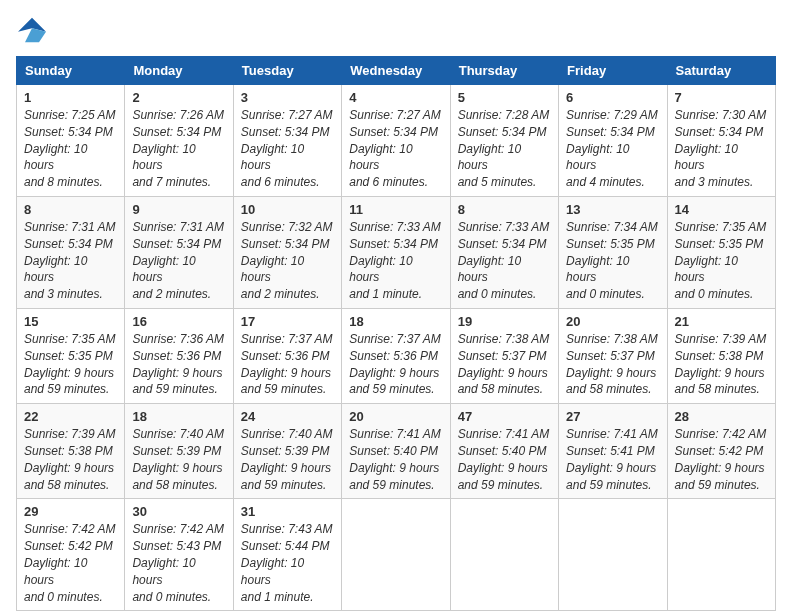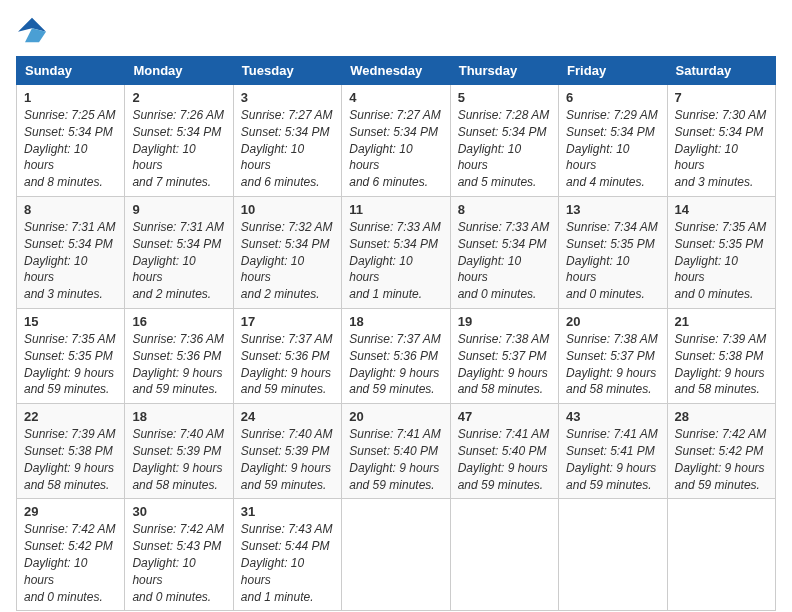--- a/index.html
+++ b/index.html
@@ -303,21 +303,21 @@
 and 59 minutes.</div>
         </td>
         <td>
           <span class="day-num">47</span>
           <div class="day-info" style="white-space: pre-line;">Sunrise: 7:41 AM
 Sunset: 5:40 PM
 Daylight: 9 hours
 and 59 minutes.</div>
         </td>
         <td>
-          <span class="day-num">43</span>
+          <span class="day-num">27</span>
           <div class="day-info" style="white-space: pre-line;">Sunrise: 7:41 AM
 Sunset: 5:41 PM
 Daylight: 9 hours
 and 59 minutes.</div>
         </td>
         <td>
           <span class="day-num">28</span>
           <div class="day-info" style="white-space: pre-line;">Sunrise: 7:42 AM
 Sunset: 5:42 PM
 Daylight: 9 hours

